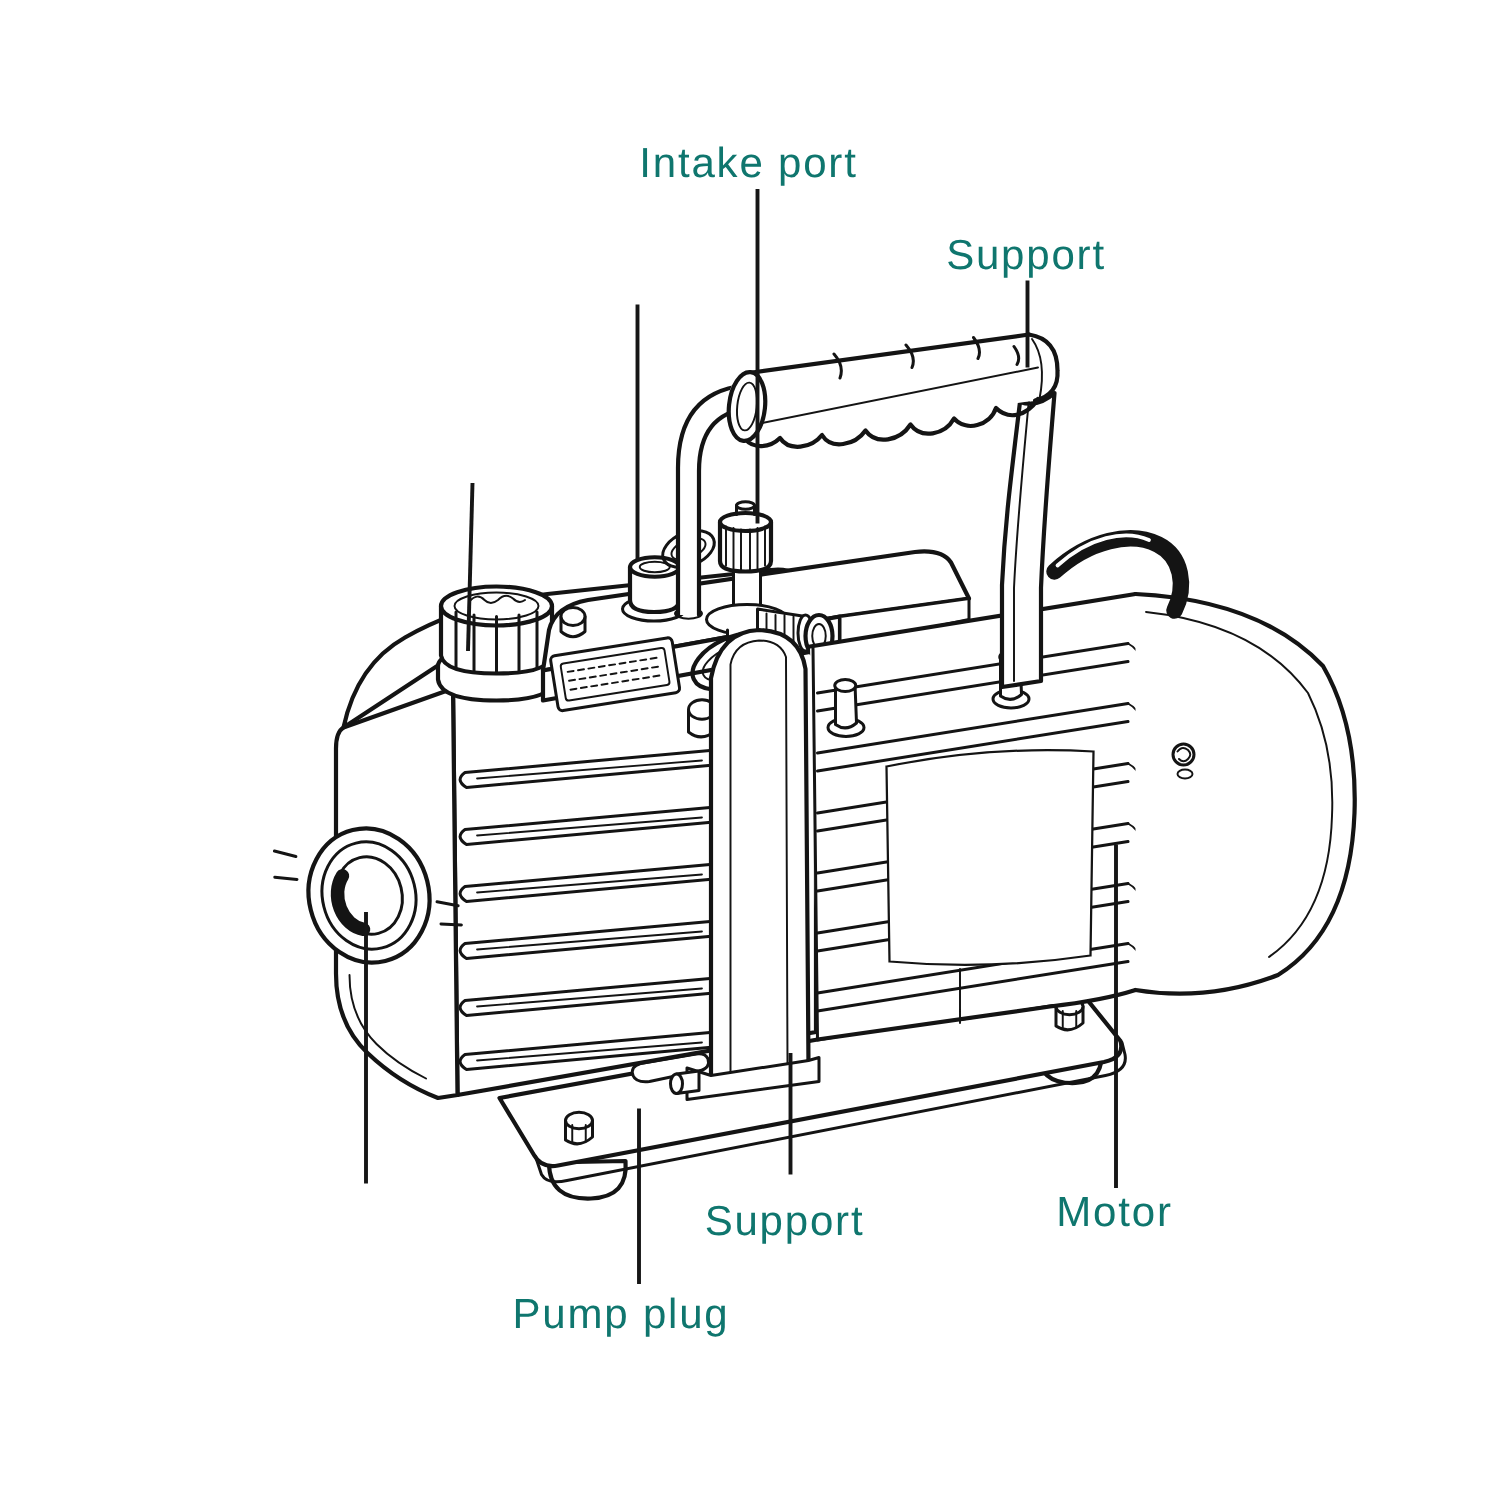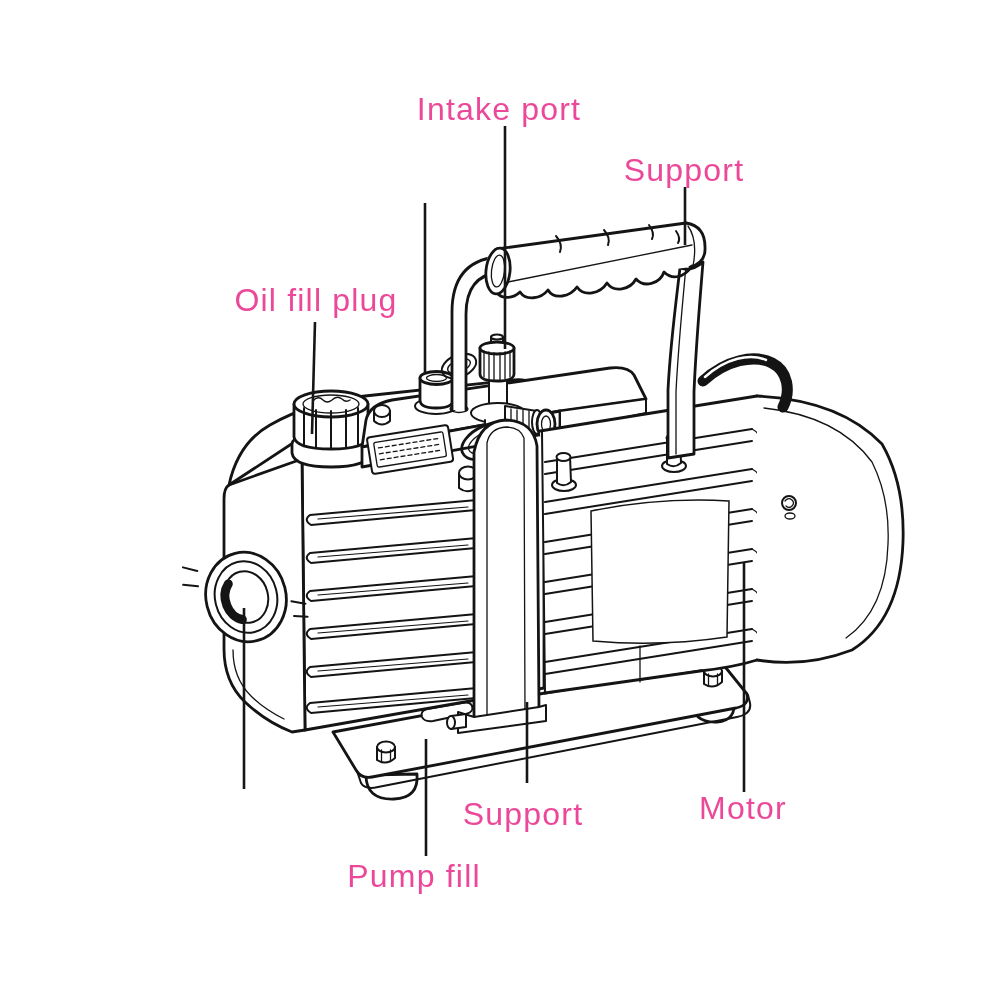--- a/index.html
+++ b/index.html
@@ -8,21 +8,21 @@
     font-family:"Liberation Sans", sans-serif;
   }
   svg{position:absolute;left:0;top:0;}
   svg *{vector-effect:none;}
   .s28{stroke:#141414;stroke-width:2.8;stroke-linecap:round;stroke-linejoin:round;fill:none;}
   .s2{stroke:#141414;stroke-width:2;stroke-linecap:round;stroke-linejoin:round;fill:none;}
   .s14{stroke:#141414;stroke-width:1.3;stroke-linecap:round;stroke-linejoin:round;fill:none;}
   .w{fill:#ffffff;}
   .diagram-label{
     position:absolute;transform:translate(-50%,-50%);
-    font-size:32px;letter-spacing:1.2px;color:#ec4899;white-space:nowrap;
+    font-size:28px;letter-spacing:1.2px;color:#0f766e;white-space:nowrap;
   }
 </style>
 </head>
 <body>
 
 <div class="stage">
 
 <svg width="1000" height="1000" viewBox="0 0 1000 1000">
 
   <g>
@@ -224,17 +224,16 @@
     <line x1="315" y1="322" x2="312" y2="434"></line>
     <line x1="244" y1="608" x2="244" y2="789"></line>
     <line x1="527" y1="702" x2="527" y2="783"></line>
     <line x1="744" y1="563" x2="744" y2="792"></line>
     <line x1="426" y1="739" x2="426" y2="856"></line>
   </g>
 </svg>
 
   <div class="diagram-label" style="left:499px;top:109px;">Intake port</div>
   <div class="diagram-label" style="left:684px;top:170px;">Support</div>
-  <div class="diagram-label" style="left:316px;top:300px;">Oil fill plug</div>
   <div class="diagram-label" style="left:523px;top:799px;margin-top:15px;">Support</div>
   <div class="diagram-label" style="left:743px;top:808px;">Motor</div>
-  <div class="diagram-label" style="left:414px;top:876px;">Pump fill</div>
+  <div class="diagram-label" style="left:414px;top:876px;">Pump plug</div>
 </div>
 
 </body></html>

